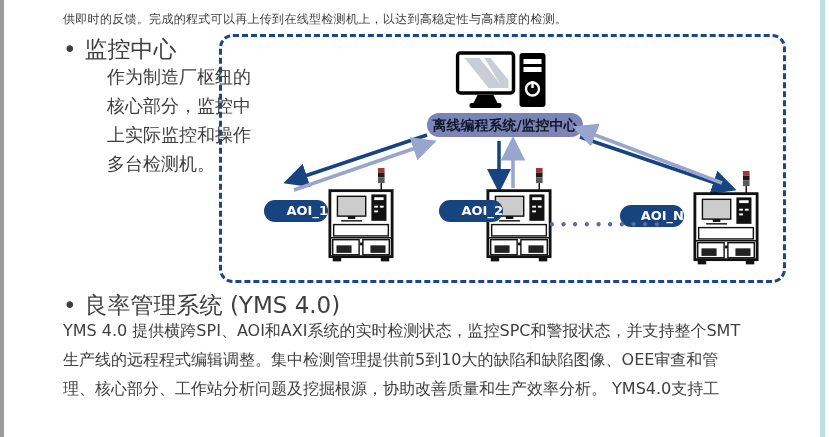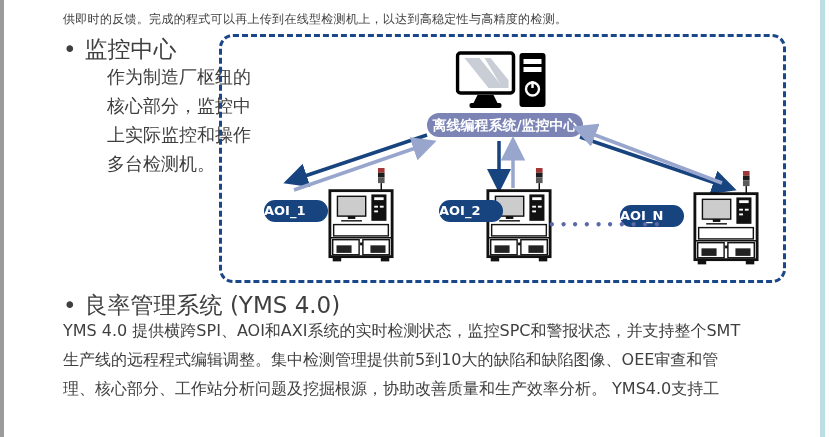--- a/index.html
+++ b/index.html
@@ -34,33 +34,33 @@
   .p-line { display:block; white-space:nowrap; }
 
   
   .diagram {
     position:absolute; left:219px; top:34px; width:567px; height:249px;
     border:3px dashed #1a478a; border-radius:14px;
   }
   .pc-icon { position:absolute; left:233px; top:14px; width:95px; height:62px; }
   .center-pill {
     position:absolute; left:205px; top:76px; width:156px; height:24px;
-    background:#7b84b5; border-radius:12px; color:#ffffff;
+    background:#7b84b5; border-radius:12px; color:#0f172a;
     font-size:14px; font-weight:bold; line-height:24px; text-align:center;
     white-space:nowrap;
   }
   .arrow-layer { position:absolute; left:0; top:0; width:567px; height:249px; }
   .machine { position:absolute; width:66px; height:100px; }
   .machine-1 { left:106px; top:131px; }
   .machine-2 { left:264px; top:131px; }
   .machine-3 { left:471px; top:134px; }
   .aoi-pill {
     position:absolute; width:64px; height:22px; background:#17437f;
     border-radius:11px; color:#ffffff; font-size:13px; font-weight:bold;
-    line-height:22px; text-align:left;
+    line-height:22px; text-align:right;
   }
   .aoi-1 { left:42px;  top:163px; }
   .aoi-2 { left:217px; top:163px; }
   .aoi-3 { left:398px; top:168px; }
   .ellipsis {
     position:absolute; left:326px; top:181px; width:90px;
     color:#5c69a9; font-size:12px; letter-spacing:4px; font-weight:bold;
   }
 </style>
 </head>

